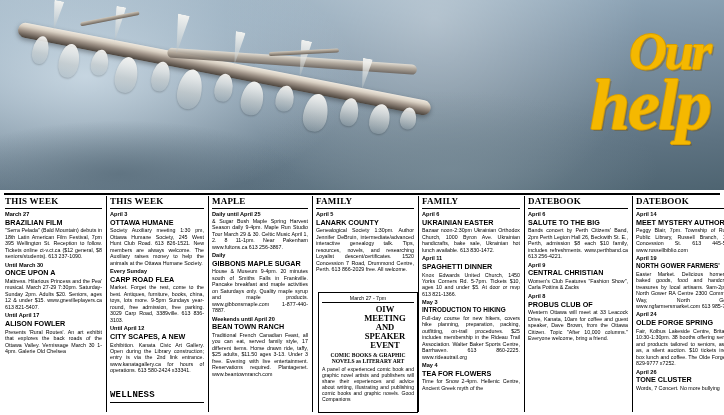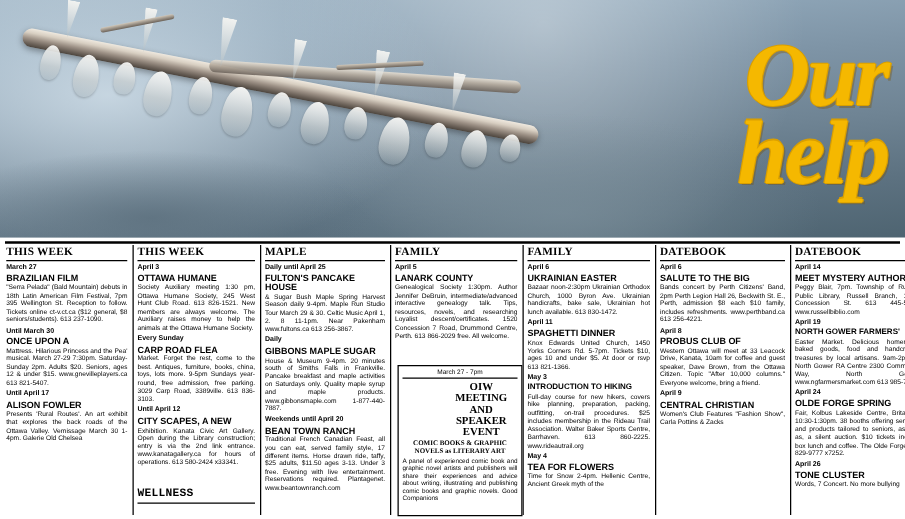--- a/index.html
+++ b/index.html
@@ -74,21 +74,21 @@
     font-weight:bold;
     font-style:italic;
     color:#f5b800;
     line-height:.86;
     text-align:right;
     letter-spacing:-2px;
     text-shadow:
       1px 0 0 #d99f00, -1px 0 0 #d99f00, 0 1px 0 #d99f00, 0 -1px 0 #d99f00,
       2px 2px 0 rgba(120,80,0,.35);
   }
-  .masthead .l1{font-size:72px;display:block;}
+  .masthead .l1{font-size:52px;display:block;}
   .masthead .l2{font-size:72px;display:block;}
 
   
   .rule-top{position:absolute;left:4px;top:193px;width:716px;height:2px;background:#000;}
   .grid{
     position:absolute;left:4px;top:196px;width:716px;height:216px;
     display:grid;
     grid-template-columns:98px 98px 100px 102px 102px 104px 104px;
     column-gap:4px;
     font-size:5.4px;
@@ -239,21 +239,20 @@
         <div class="title">CITY SCAPES, A NEW</div>
         <div class="body">Exhibition. Kanata Civic Art Gallery. Open during the Library construction; entry is via the 2nd link entrance. www.kanatagallery.ca for hours of operations. 613 580-2424 x33341.</div>
       </div>
       <div class="colhead" style="margin-top:16px;font-family:Liberation Mono, monospace;">WELLNESS</div>
     </div>
 
     <div class="col">
       <div class="colhead">MAPLE</div>
       <div>
         <div class="date">Daily until April 25</div>
-        <div class="title">FULTON'S PANCAKE HOUSE</div>
         <div class="body">&amp; Sugar Bush Maple Spring Harvest Season daily 9-4pm. Maple Run Studio Tour March 29 &amp; 30. Celtic Music April 1, 2. 8 11-1pm. Near Pakenham www.fultons.ca 613 256-3867.</div>
       </div>
       <div>
         <div class="date">Daily</div>
         <div class="title">GIBBONS MAPLE SUGAR</div>
         <div class="body">House &amp; Museum 9-4pm. 20 minutes south of Smiths Falls in Frankville. Pancake breakfast and maple activities on Saturdays only. Quality maple syrup and maple products. www.gibbonsmaple.com 1-877-440-7887.</div>
       </div>
       <div>
         <div class="date">Weekends until April 20</div>
         <div class="title">BEAN TOWN RANCH</div>
@@ -295,28 +294,28 @@
     </div>
 
     <div class="col">
       <div class="colhead">DATEBOOK</div>
       <div>
         <div class="date">April 6</div>
         <div class="title">SALUTE TO THE BIG</div>
         <div class="body">Bands concert by Perth Citizens' Band, 2pm Perth Legion Hall 26, Beckwith St. E., Perth, admission $8 each $10 family, includes refreshments. www.perthband.ca 613 256-4221.</div>
       </div>
       <div>
+        <div class="date">April 9</div>
+        <div class="title">CENTRAL CHRISTIAN</div>
+        <div class="body">Women's Club Features "Fashion Show", Carla Pottins &amp; Zacks</div>
+      </div>
+      <div>
         <div class="date">April 8</div>
         <div class="title">PROBUS CLUB OF</div>
         <div class="body">Western Ottawa will meet at 33 Leacock Drive, Kanata, 10am for coffee and guest speaker, Dave Brown, from the Ottawa Citizen. Topic "After 10,000 columns." Everyone welcome, bring a friend.</div>
-      </div>
-      <div>
-        <div class="date">April 9</div>
-        <div class="title">CENTRAL CHRISTIAN</div>
-        <div class="body">Women's Club Features "Fashion Show", Carla Pottins &amp; Zacks</div>
       </div>
     </div>
 
     <div class="col">
       <div class="colhead">DATEBOOK</div>
       <div>
         <div class="date">April 14</div>
         <div class="title">MEET MYSTERY AUTHOR</div>
         <div class="body">Peggy Blair, 7pm. Township of Russell Public Library, Russell Branch, 1053, Concession St. 613 445-5331. www.russellbiblio.com</div>
       </div>

